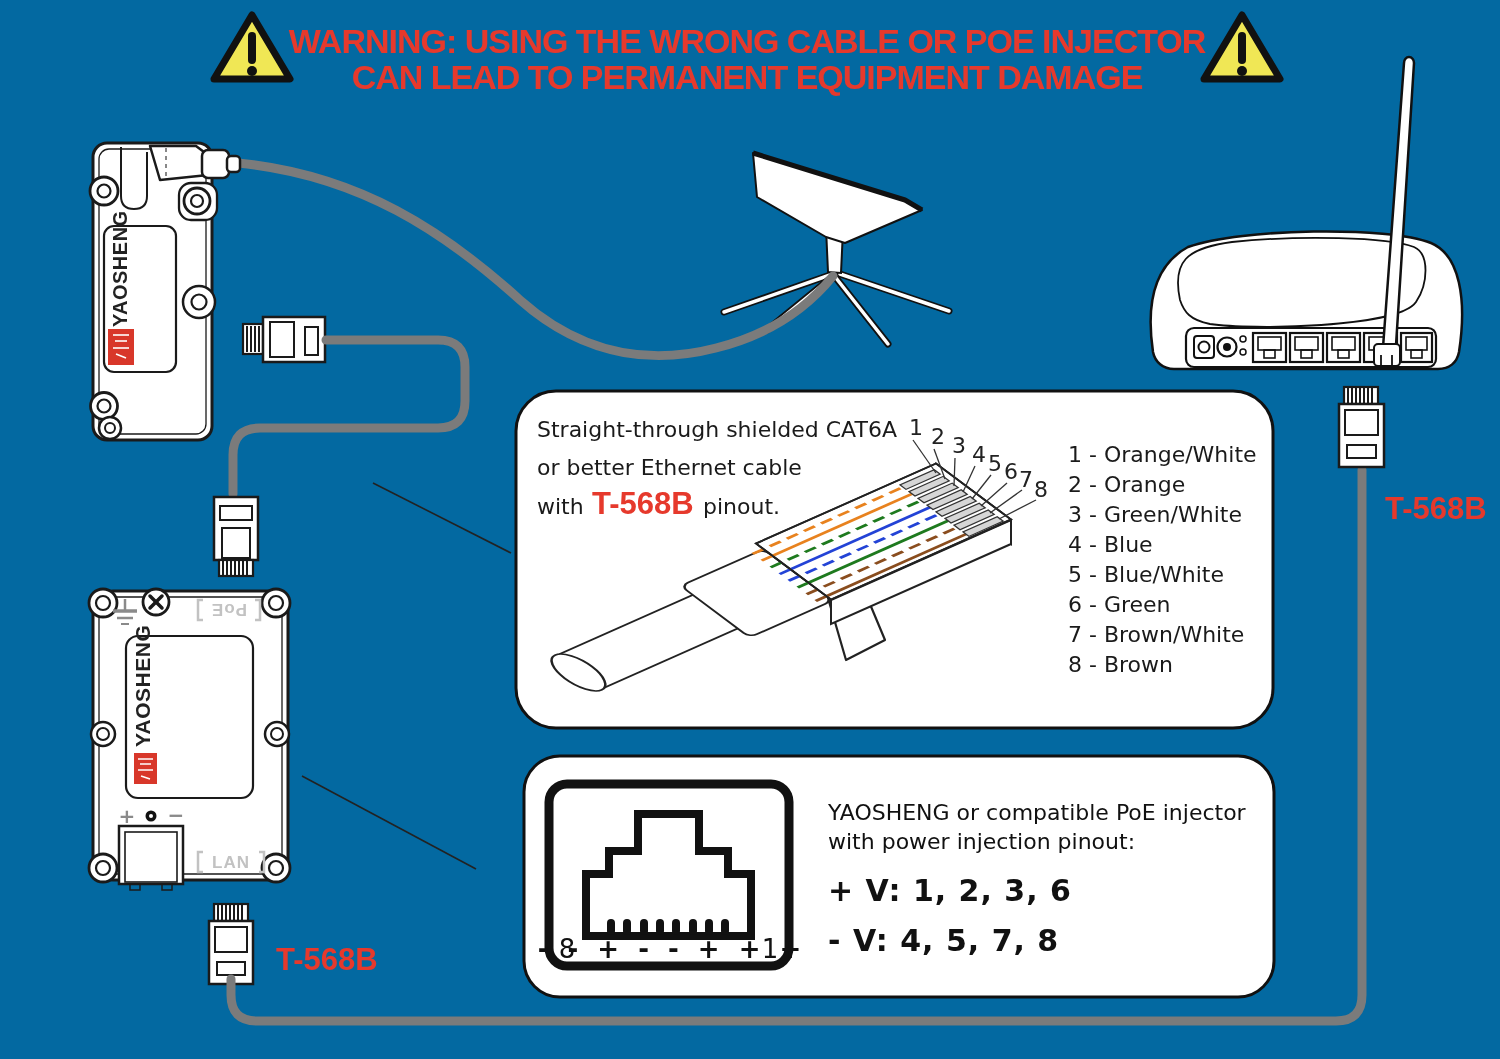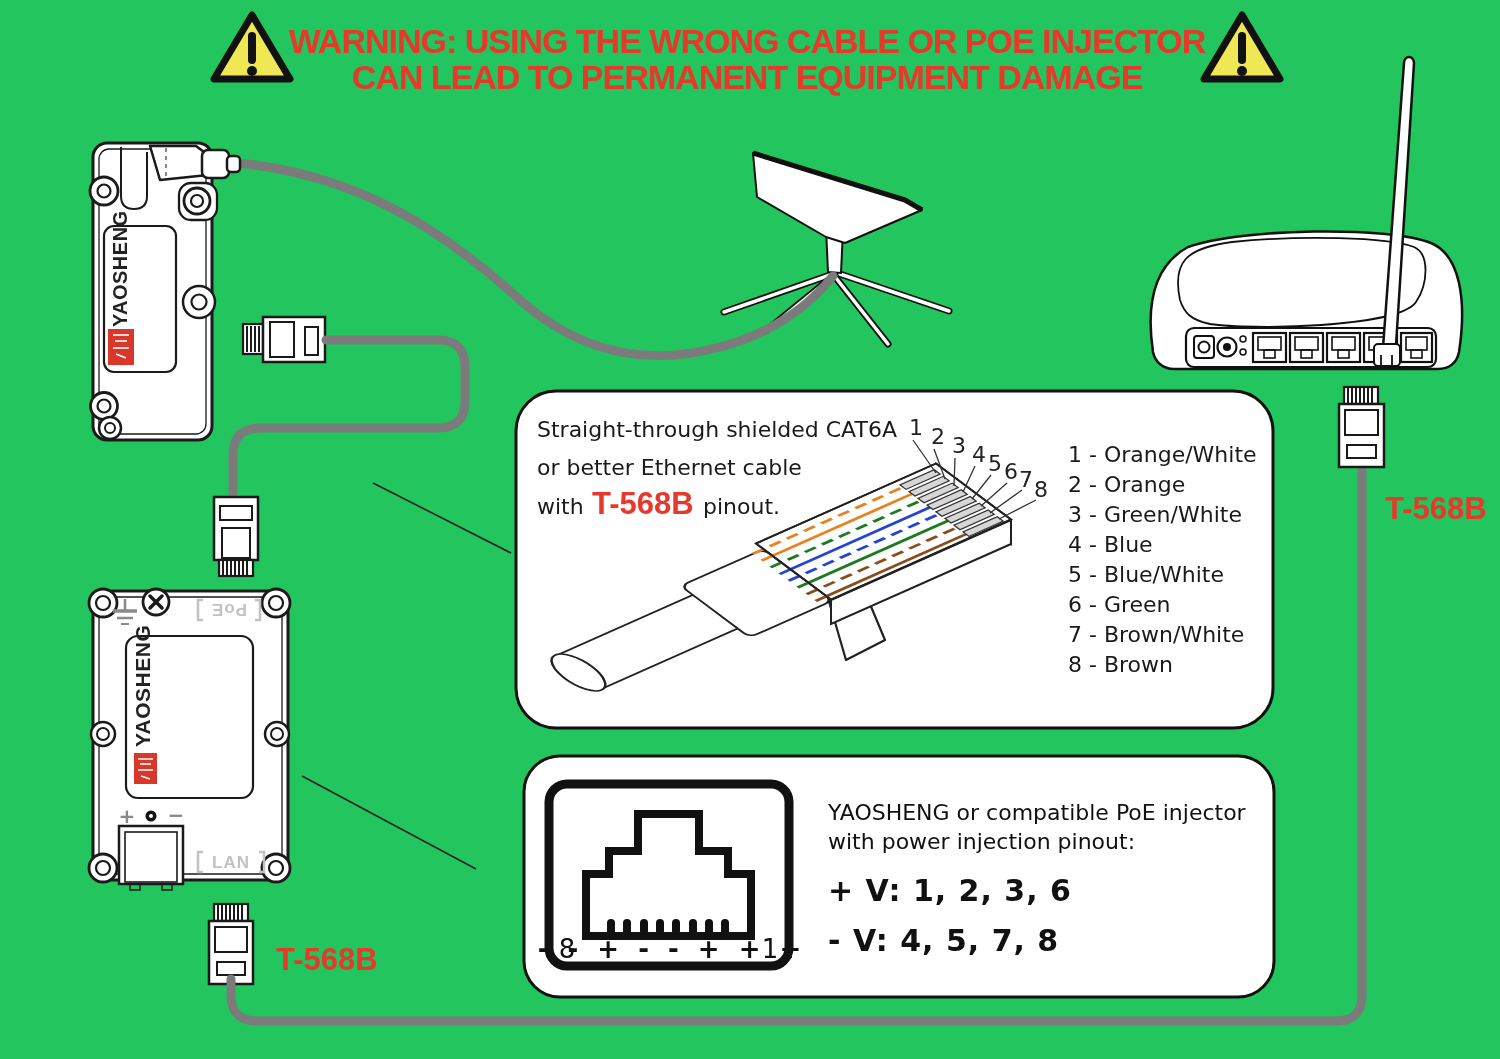--- a/index.html
+++ b/index.html
@@ -1,16 +1,16 @@
 <!DOCTYPE html>
 <html><head>
 <meta charset="utf-8">
 <style>
   html,body{margin:0;padding:0;background:#ffffff;}
-  .stage{width:1500px;height:1059px;position:relative;background:#22c55e;}
+  .stage{width:1500px;height:1059px;position:relative;background:#0369a1;}
   svg{display:block;}
   .t-warn{font:700 34px "Liberation Sans",sans-serif;fill:#E6392C;letter-spacing:-1px;}
   .t-desc{font:400 22px "DejaVu Sans",sans-serif;fill:#1a1a1a;}
   .t-hl{font:700 31px "Liberation Sans",sans-serif;fill:#E6392C;}
   .t-list{font:400 22px "DejaVu Sans",sans-serif;fill:#1a1a1a;}
   .t-num{font:400 22px "DejaVu Sans",sans-serif;fill:#222;}
   .t-t568{font:700 31px "Liberation Sans",sans-serif;fill:#E6392C;}
   .t-brand{font:700 20px "Liberation Sans",sans-serif;fill:#222;letter-spacing:0.5px;}
   .t-brand2{font:700 21px "Liberation Sans",sans-serif;fill:#222;letter-spacing:0.5px;}
   .t-port{font:700 17px "Liberation Sans",sans-serif;fill:#c2c2c2;letter-spacing:1px;}

